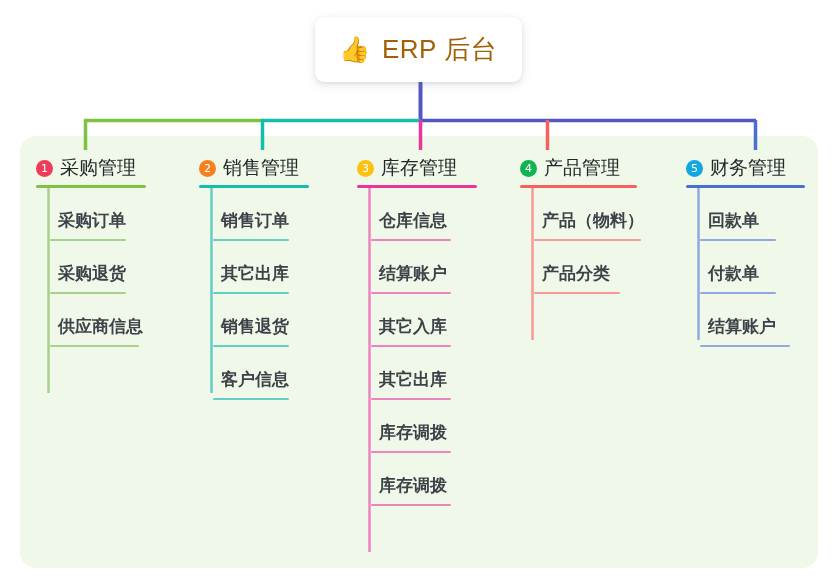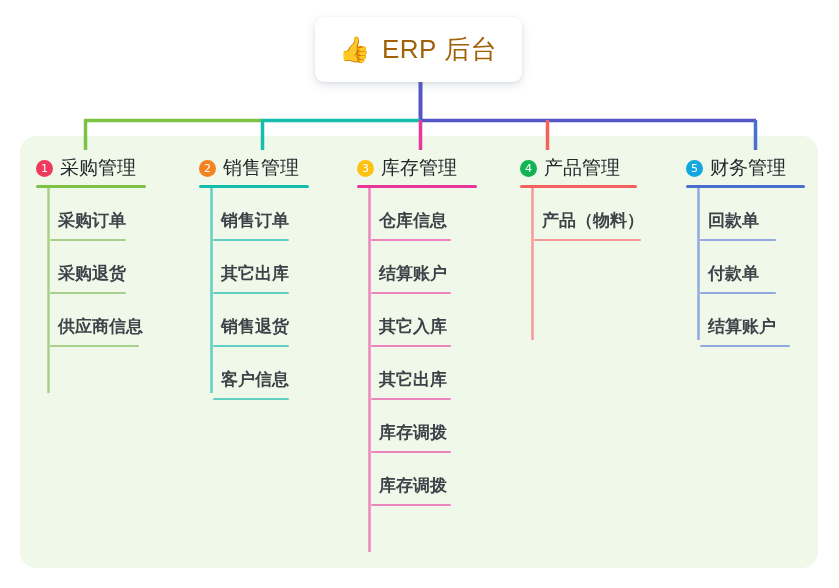--- a/index.html
+++ b/index.html
@@ -162,20 +162,24 @@
   <div class="col" style="left:520px;top:148px;width:170px;">
     <div class="col-head">
       <span class="badge" style="background:#12b352;">4</span>
       <span class="head-label">产品管理</span>
       <span class="head-rule" style="width:117px;background:#f4625f;"></span>
     </div>
     <div class="leaf">
       <span class="leaf-label">产品（物料）</span>
       <span class="leaf-rule" style="width:107px;background:#f79a95;"></span>
     </div>
+    <div class="leaf">
+      <span class="leaf-label">产品分类</span>
+      <span class="leaf-rule" style="width:86px;background:#f79a95;"></span>
+    </div>
   </div>
 
   <div class="col" style="left:686px;top:148px;width:150px;">
     <div class="col-head">
       <span class="badge" style="background:#13a7e0;">5</span>
       <span class="head-label">财务管理</span>
       <span class="head-rule" style="width:119px;background:#4b6fd0;"></span>
     </div>
     <div class="leaf">
       <span class="leaf-label">回款单</span>

